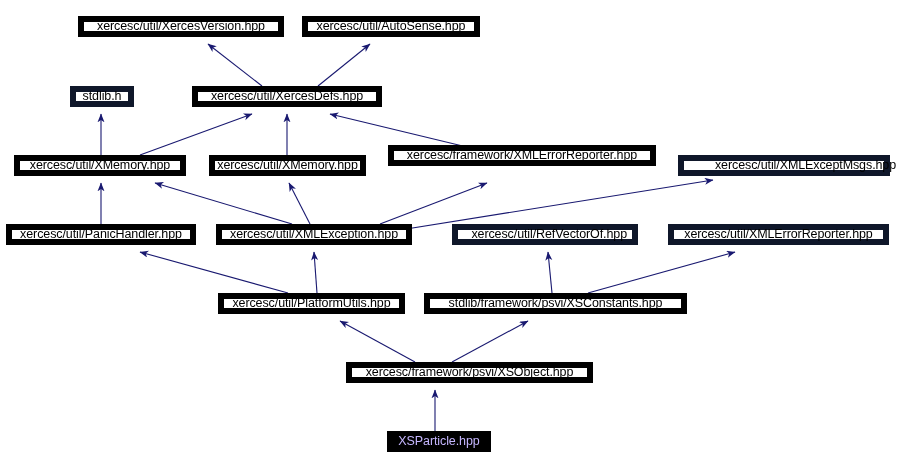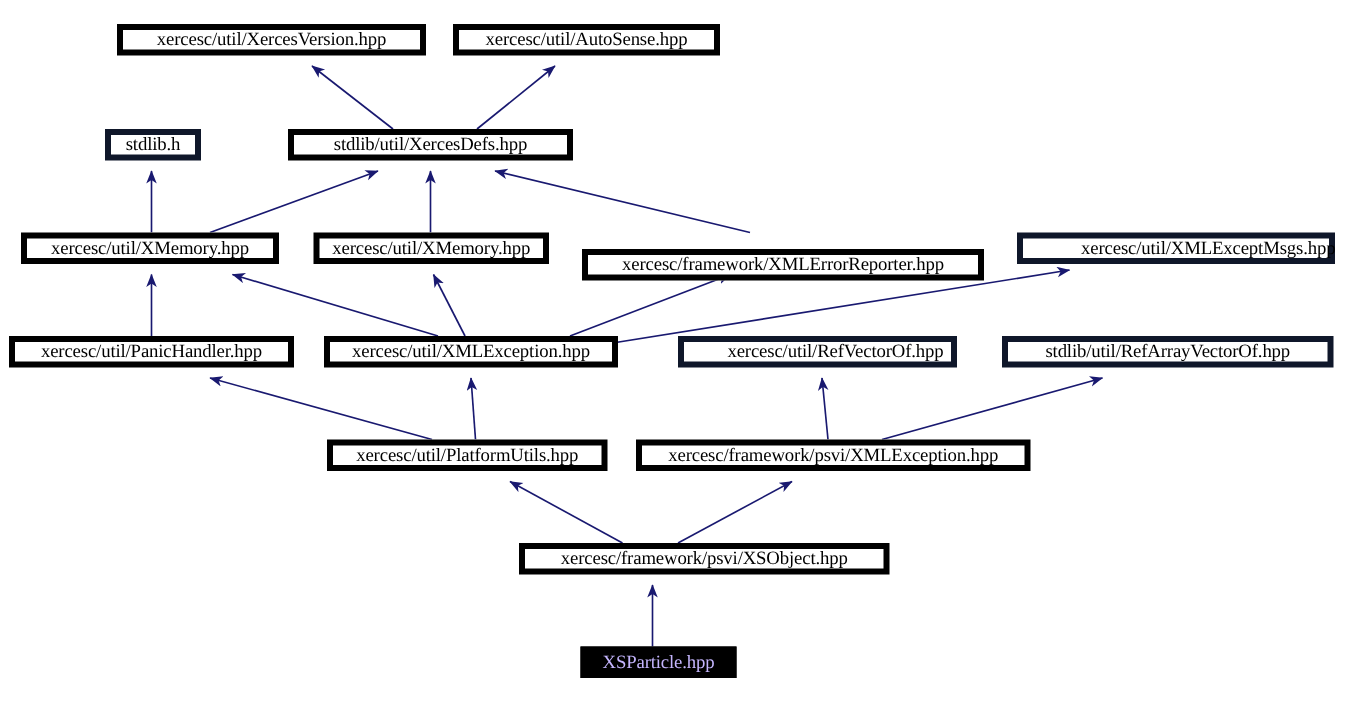--- a/index.html
+++ b/index.html
@@ -31,23 +31,22 @@
     display: flex;
     align-items: center;
     justify-content: center;
     white-space: nowrap;
     font-size: 12.5px;
     line-height: 1;
     letter-spacing: -0.1px;
     height: 21px;
     background: #ffffff;
     color: #000000;
-    border: 4px solid #0f172a;
+    border: 6px solid #0f172a;
     padding: 0 5px;
-    font-family: Liberation Serif, serif;
   }
   .node.solid {
     border-color: #000000;
   }
   .node.current {
     background: #000000;
     color: #c4b5fd;
     border-color: #000000;
     font-weight: normal;
   }
@@ -87,51 +86,51 @@
       <div class="node solid" style="left: 78px; top: 16px; width: 206px;">
         <span>xercesc/util/XercesVersion.hpp</span>
       </div>
       <div class="node solid" style="left: 302px; top: 16px; width: 178px;">
         <span>xercesc/util/AutoSense.hpp</span>
       </div>
       <div class="node" style="left: 70px; top: 86px; width: 64px;">
         <span>stdlib.h</span>
       </div>
       <div class="node solid" style="left: 192px; top: 86px; width: 190px;">
-        <span>stdlib/util/XercesDefs.hpp</span>
+        <span>xercesc/util/XercesDefs.hpp</span>
       </div>
       <div class="node solid" style="left: 14px; top: 155px; width: 172px;">
         <span>xercesc/util/XMemory.hpp</span>
       </div>
       <div class="node solid" style="left: 209px; top: 155px; width: 157px;">
         <span>xercesc/util/XMemory.hpp</span>
       </div>
-      <div class="node solid" style="left: 388px; top: 166px; width: 268px;">
+      <div class="node solid" style="left: 388px; top: 145px; width: 268px;">
         <span>xercesc/framework/XMLErrorReporter.hpp</span>
       </div>
       <div class="node" style="left: 678px; top: 155px; width: 212px; padding-left: 48px;">
         <span>xercesc/util/XMLExceptMsgs.hpp</span>
       </div>
       <div class="node solid" style="left: 6px; top: 224px; width: 190px;">
         <span>xercesc/util/PanicHandler.hpp</span>
       </div>
       <div class="node solid" style="left: 216px; top: 224px; width: 196px;">
         <span>xercesc/util/XMLException.hpp</span>
       </div>
       <div class="node" style="left: 452px; top: 224px; width: 186px; justify-content: flex-end;">
         <span>xercesc/util/RefVectorOf.hpp</span>
       </div>
       <div class="node" style="left: 668px; top: 224px; width: 221px;">
-        <span>stdlib/util/RefArrayVectorOf.hpp</span>
+        <span>xercesc/util/XMLErrorReporter.hpp</span>
       </div>
       <div class="node solid" style="left: 218px; top: 293px; width: 187px;">
         <span>xercesc/util/PlatformUtils.hpp</span>
       </div>
       <div class="node solid" style="left: 424px; top: 293px; width: 263px;">
-        <span>xercesc/framework/psvi/XMLException.hpp</span>
+        <span>stdlib/framework/psvi/XSConstants.hpp</span>
       </div>
       <div class="node solid" style="left: 310px; top: 362px; width: 247px; margin-left: 36px;">
         <span>xercesc/framework/psvi/XSObject.hpp</span>
       </div>
       <div class="node current" style="left: 387px; top: 431px; width: 104px;">
         <span>XSParticle.hpp</span>
       </div>
     </div>
 </div>
 

